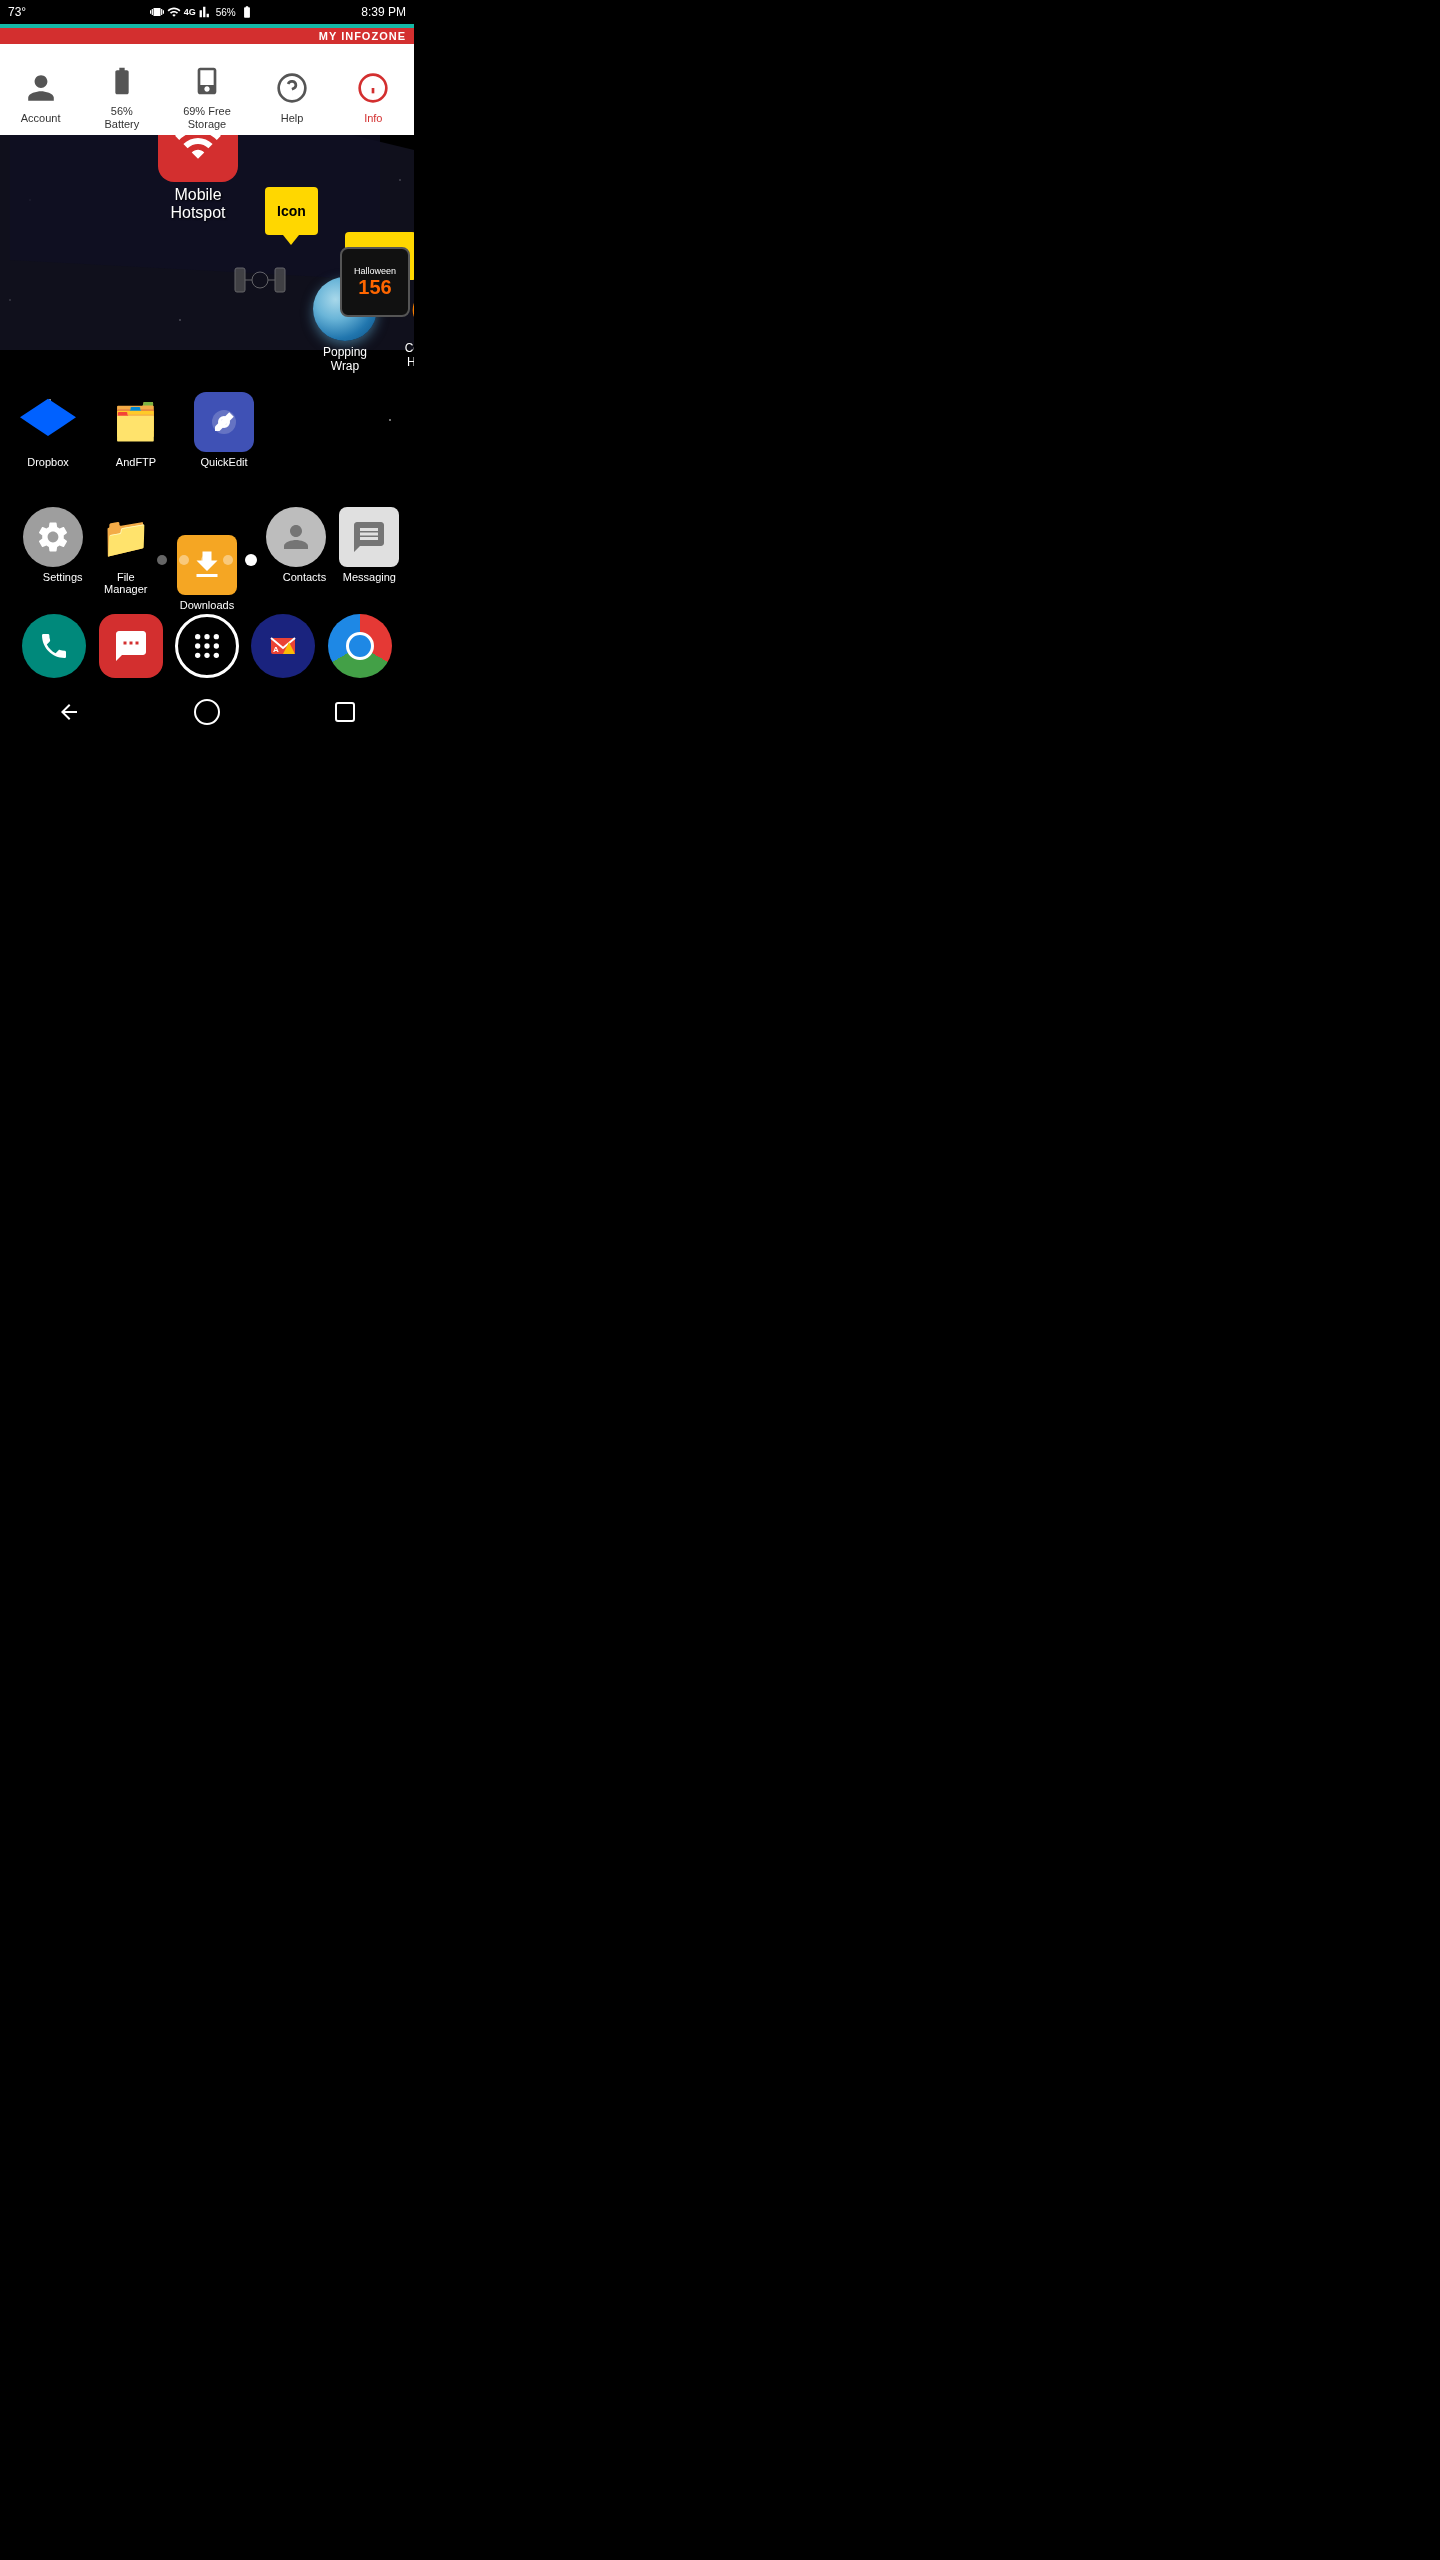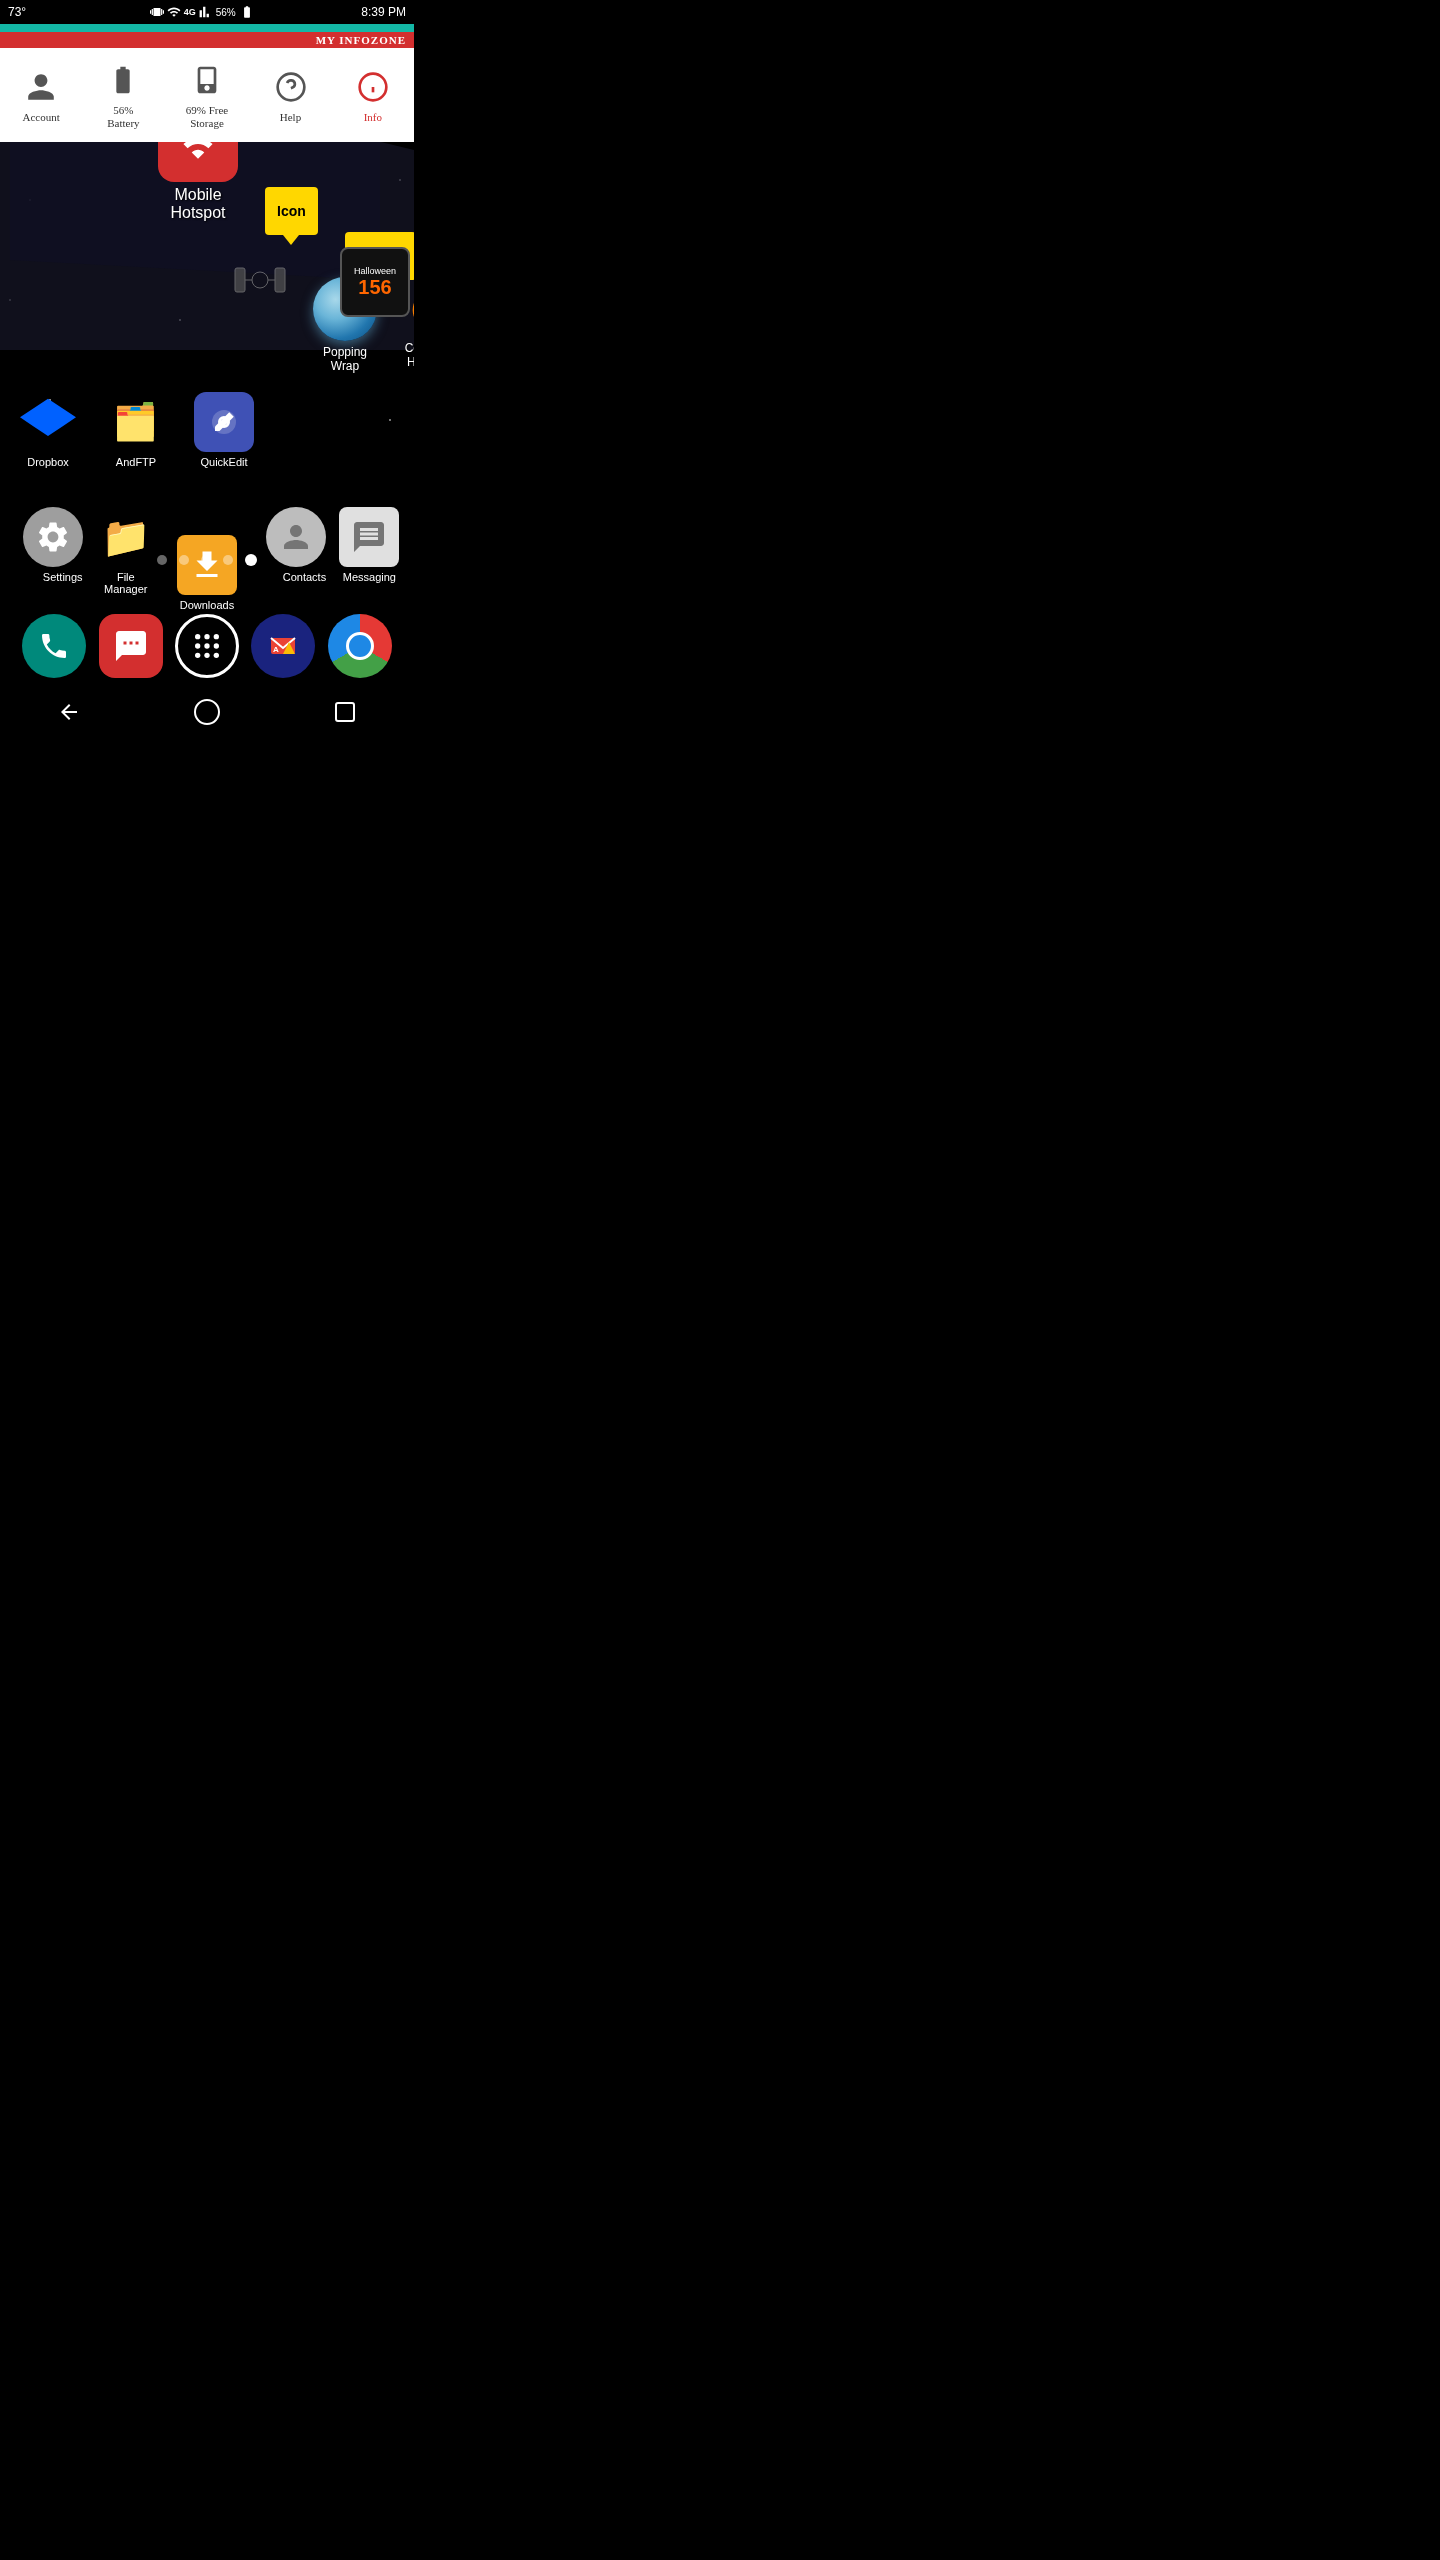--- a/index.html
+++ b/index.html
@@ -25,39 +25,39 @@
     }
     .status-left { color: #fff; font-size: 12px; }
     .status-right { color: #fff; font-size: 12px; display: flex; align-items: center; gap: 4px; }
     .status-icons { display: flex; align-items: center; gap: 3px; }
     .status-icons span { color: #fff; font-size: 10px; }
 
     
     #infozone {
       width: 100%;
       background: #fff;
-      border-top: 8px solid #14b8a6;
+      border-top: 4px solid #14b8a6;
       position: relative;
       z-index: 100;
-      font-family: Liberation Serif, serif;
     }
     #infozone-title {
       background: #d32f2f;
       color: #fff;
       text-align: right;
       padding: 2px 8px;
       font-size: 11px;
       font-weight: bold;
       letter-spacing: 1px;
     }
     #infozone-icons {
       display: flex;
       justify-content: space-around;
       align-items: center;
-      padding: 12px 0;
+      padding: 4px 0;
+      margin-top: 13px;
     }
     .info-item {
       display: flex;
       flex-direction: column;
       align-items: center;
       gap: 4px;
       font-size: 11px;
       color: #333;
     }
     .info-item .icon-wrap {

